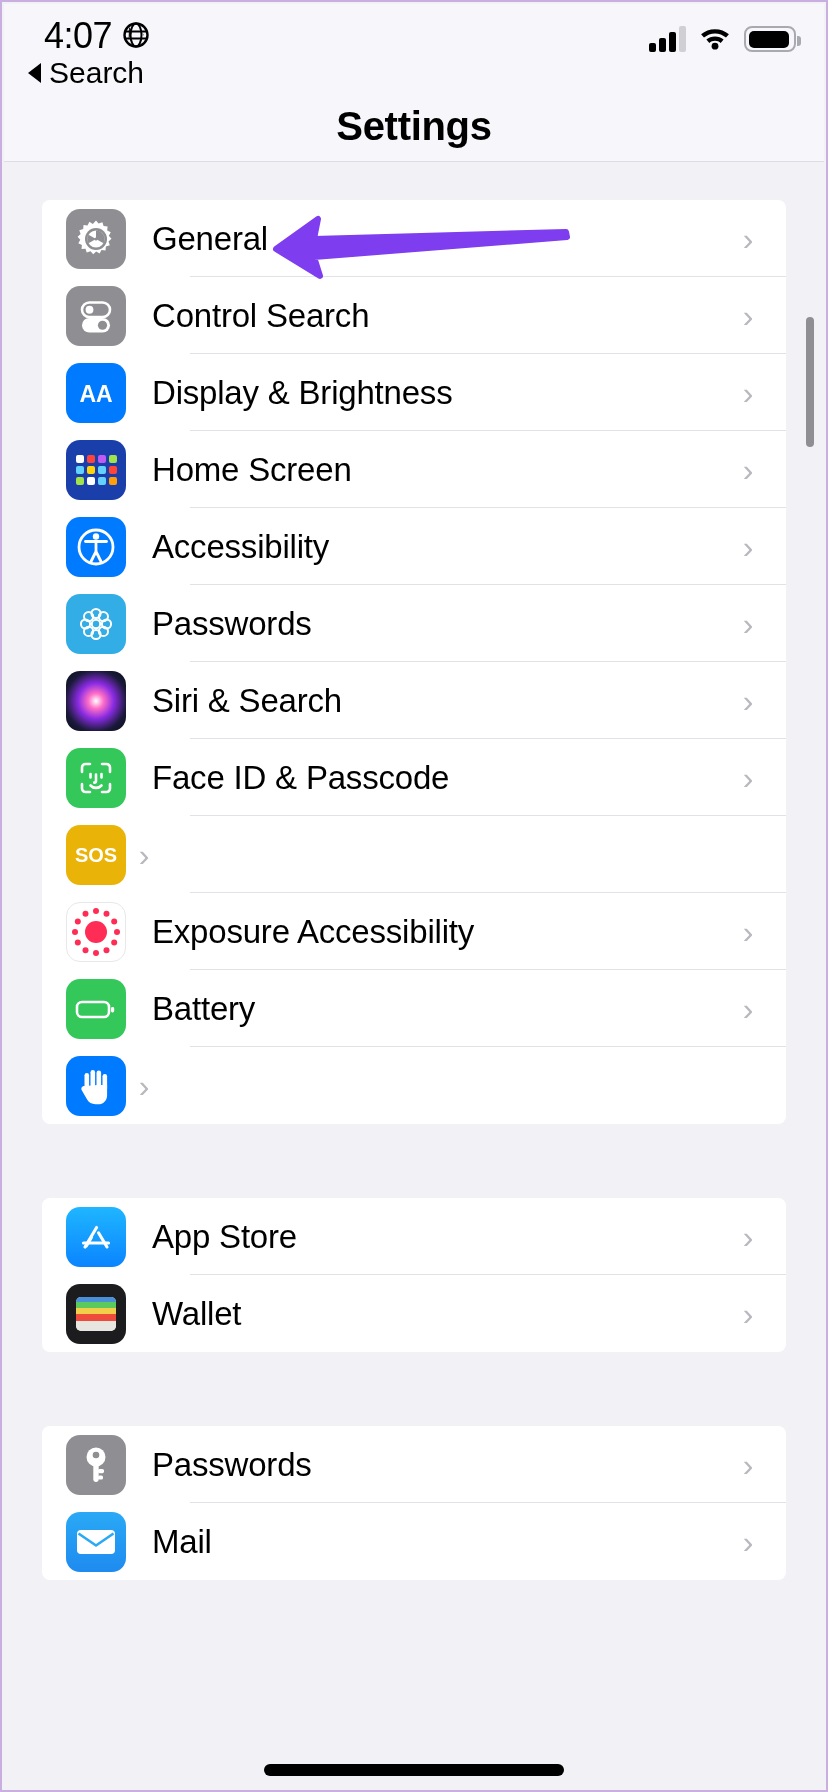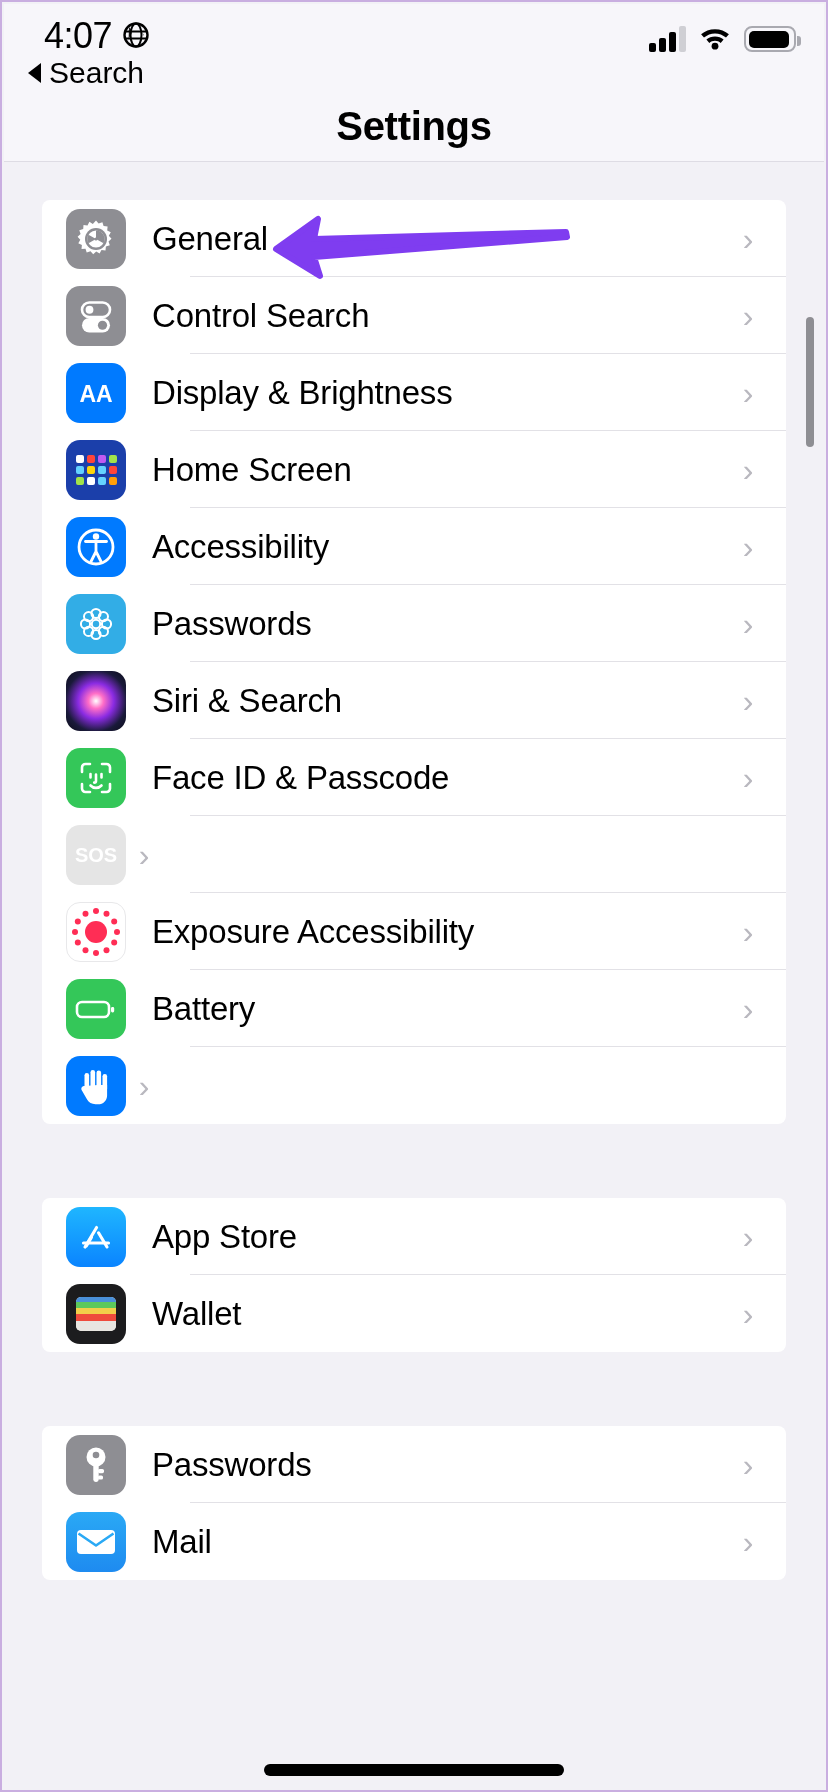--- a/index.html
+++ b/index.html
@@ -197,21 +197,21 @@
     align-items: center;
     justify-content: center;
   }
   .appicon svg { display: block; }
 
   .ic-gray   { background: #8e8e93; }
   .ic-blue   { background: #007aff; }
   .ic-dblue  { background: #1b3faa; }
   .ic-teal   { background: #32ade6; }
   .ic-green  { background: #34c759; }
-  .ic-red    { background: #e5e5e5; }
+  .ic-red    { background: #eab308; }
   .ic-white  { background: #ffffff; border: 1px solid #e8e8ea; box-sizing: border-box; }
   .ic-black  { background: #1c1c1e; }
   .ic-siri   { background: radial-gradient(circle at 50% 50%, #ffffff 0%, #ff6ec7 18%, #8a2be2 42%, #1a1a3a 72%, #0b0b18 100%); }
   .ic-appstore { background: linear-gradient(180deg, #1fb6ff 0%, #0a84ff 100%); }
   .ic-mail   { background: linear-gradient(180deg, #2aa9f5 0%, #1e8bf0 100%); }
 
   
   .hs-grid {
     width: 42px;
     display: grid;

